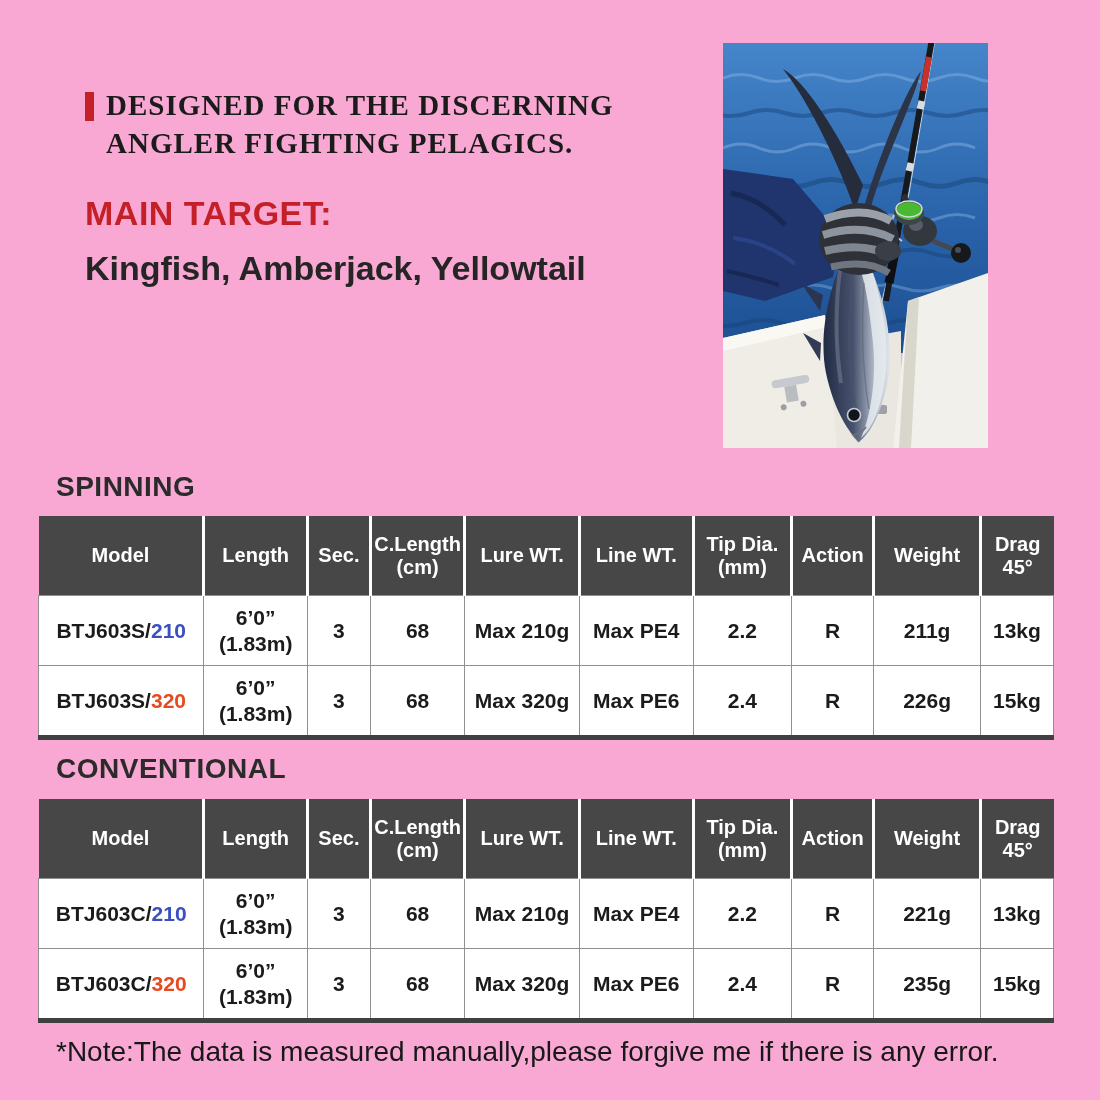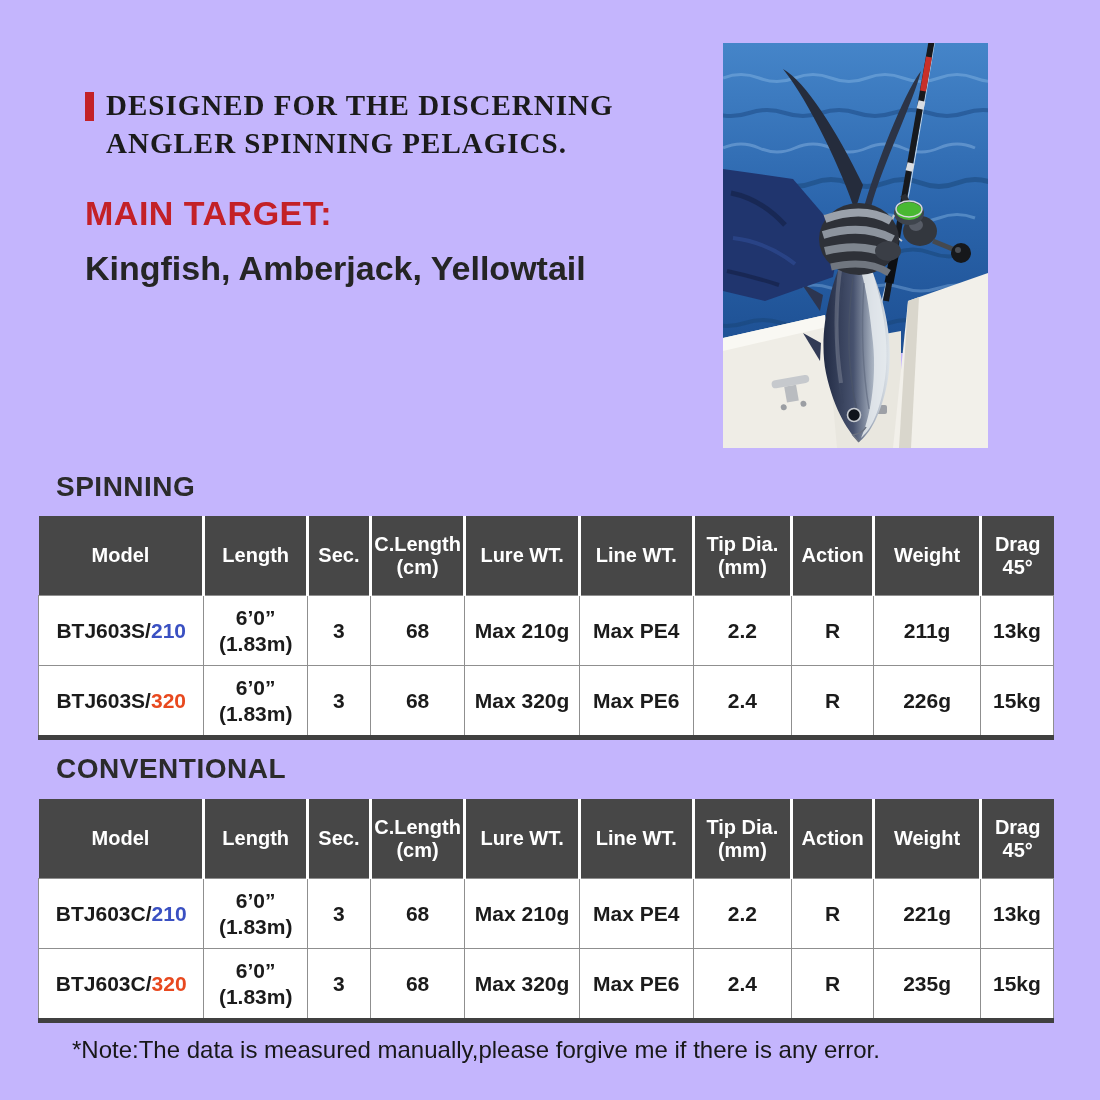--- a/index.html
+++ b/index.html
@@ -1,16 +1,16 @@
 <!DOCTYPE html>
 <html><head>
 <meta charset="utf-8">
 <style>
   html,body{margin:0;padding:0;background:#fff;}
-  .canvas{position:relative;width:1100px;height:1100px;background:#c4b5fd;overflow:hidden;
+  .canvas{position:relative;width:1100px;height:1100px;background:#f9a8d4;overflow:hidden;
           font-family:"Liberation Sans",sans-serif;}
 
   
   .red-bar{position:absolute;left:85px;top:92px;width:9px;height:29px;background:#c32127;}
   .headline{position:absolute;left:106px;top:86px;width:600px;
             font-family:"Liberation Serif",serif;font-weight:600;font-size:29px;
             line-height:38px;letter-spacing:1px;color:#1b1b1b;}
   .main-target{position:absolute;left:85px;top:194px;font-size:34px;font-weight:700;
                letter-spacing:.5px;color:#c32127;}
   .species{position:absolute;left:85px;top:249px;font-size:34px;font-weight:700;color:#252525;}
@@ -33,31 +33,31 @@
   #conventional-table{top:799px;}
   .spec-table th{background:#474747;color:#ffffff;font-weight:700;font-size:20px;height:79px;
                  border-left:3px solid #ffffff;text-align:center;line-height:1.15;padding:0 2px;}
   .spec-table th:first-child{border-left:none;}
   .spec-table td{background:#ffffff;border:1px solid #8f8f8f;font-weight:700;font-size:21px;
                  text-align:center;height:69px;color:#1b1b1b;line-height:1.2;padding:0 2px;}
   .th-l2:empty{display:none;}
   .th-l1,.th-l2{display:block;}
 
   
-  .footnote{position:absolute;left:56px;top:1036px;font-size:24px;color:#181818;font-weight:400;margin-left:16px;}
+  .footnote{position:absolute;left:56px;top:1036px;font-size:28px;color:#181818;font-weight:400;}
 </style>
 </head>
 <body>
 
 <div class="canvas">
 
   <div class="red-bar"></div>
   <div class="headline">
     <span>DESIGNED FOR THE DISCERNING</span><br>
-    <span>ANGLER SPINNING PELAGICS.</span>
+    <span>ANGLER FIGHTING PELAGICS.</span>
   </div>
   <div class="main-target">MAIN TARGET:</div>
   <div class="species">Kingfish, Amberjack, Yellowtail</div>
 
   <div class="photo">
     <svg width="265" height="405" viewBox="0 0 265 405" xmlns="http://www.w3.org/2000/svg">
       <defs>
         <linearGradient id="sea" x1="0" y1="0" x2="0" y2="1">
           <stop offset="0" stop-color="#4585c9"></stop>
           <stop offset="0.55" stop-color="#2a64ab"></stop>

